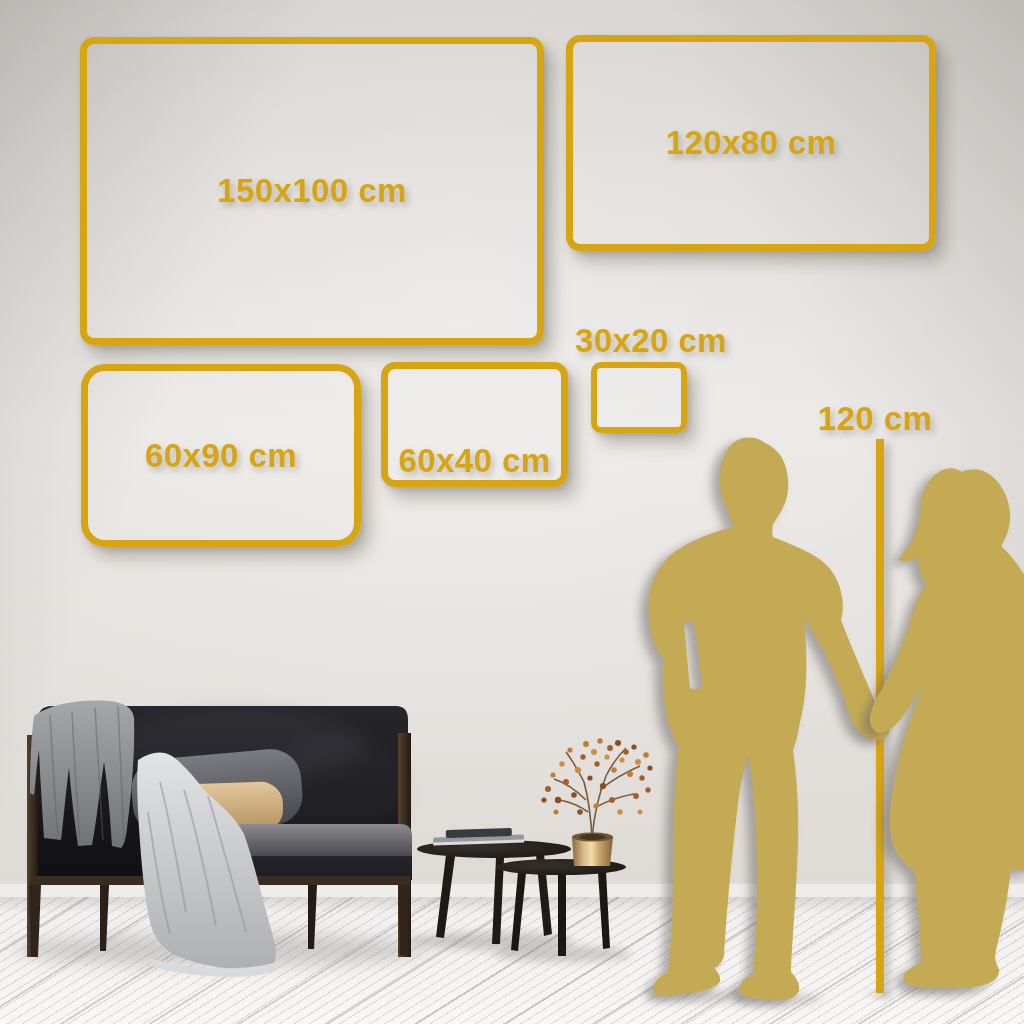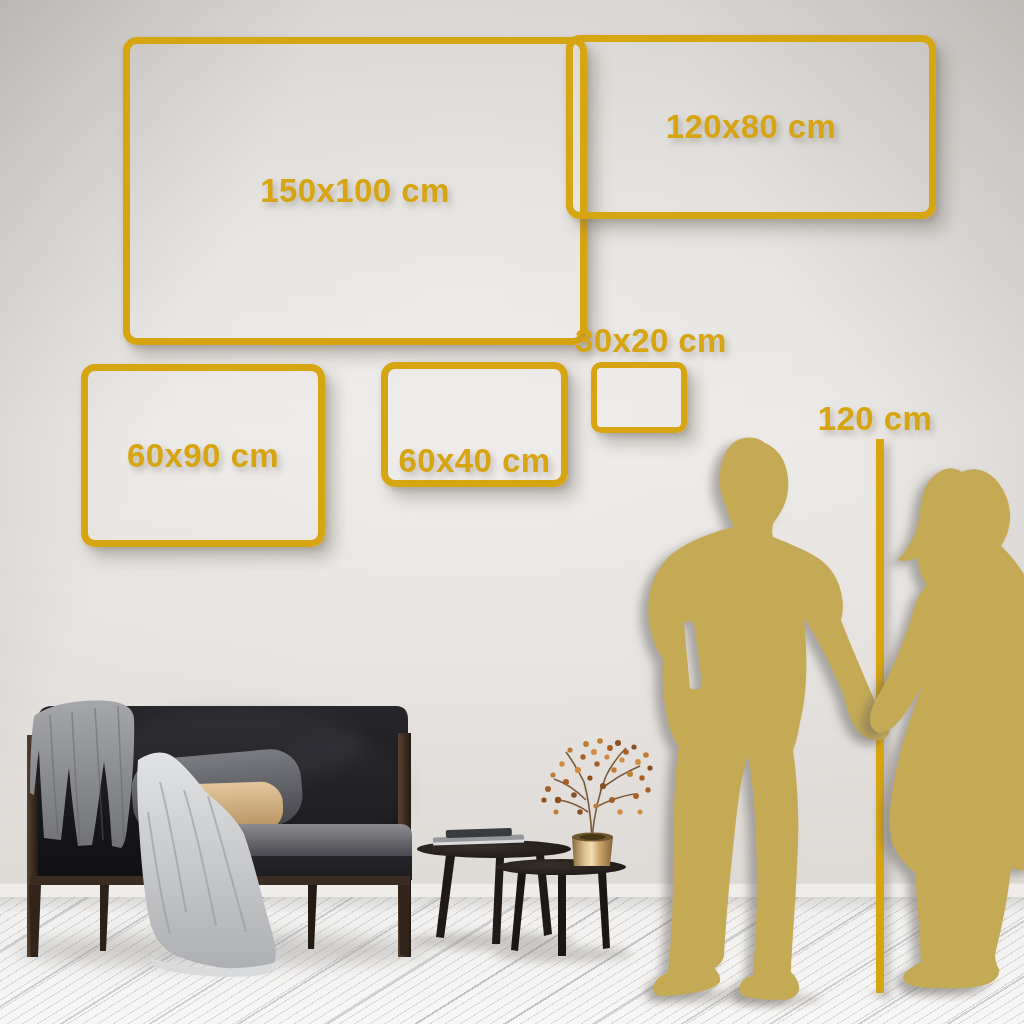--- a/index.html
+++ b/index.html
@@ -21,23 +21,23 @@
       repeating-linear-gradient(148deg, rgba(148,148,153,0) 0 7px, rgba(148,148,153,.30) 7px 8px),
       repeating-linear-gradient(148deg, rgba(120,120,126,0) 0 45px, rgba(120,120,126,.30) 45px 47px),
       linear-gradient(180deg, var(--floor,#F0EFED), #f8f7f6);}
   .floor::before{content:"";position:absolute;inset:0;
     background:linear-gradient(180deg, rgba(110,108,104,.18), rgba(110,108,104,0) 16px);}
 
   
   .frame{position:absolute;box-sizing:border-box;border:7px solid var(--gold,#D7A512);
     border-radius:14px;display:flex;align-items:center;justify-content:center;
     box-shadow:9px 11px 16px rgba(115,108,95,.40), 2px 3px 5px rgba(115,108,95,.25);}
-  .frame-1{left:80px;top:37px;width:464px;height:308px;margin-left:43px;}
-  .frame-2{left:566px;top:35px;width:370px;height:184px;}
-  .frame-3{left:81px;top:364px;width:244px;height:183px;}
+  .frame-1{left:80px;top:37px;width:464px;height:308px;}
+  .frame-2{left:566px;top:35px;width:370px;height:216px;}
+  .frame-3{left:81px;top:364px;width:280px;height:183px;border-radius:24px;}
   .frame-4{left:381px;top:362px;width:187px;height:125px;align-items:flex-end;}
   .frame-5{left:591px;top:362px;width:96px;height:71px;border-width:6px;border-radius:10px;}
   .gold-text{color:var(--gold,#D7A512);font-weight:bold;font-size:33px;letter-spacing:.4px;
     text-shadow:3px 4px 6px rgba(110,100,80,.38);white-space:nowrap;}
   .float-label{position:absolute;text-align:left;}
   .label-30x20{left:575px;top:322px;width:180px;}
 
   
   .marker-label{position:absolute;left:815px;top:400px;width:120px;text-align:center;}
   .marker-line{position:absolute;left:876px;top:439px;width:8px;height:554px;

